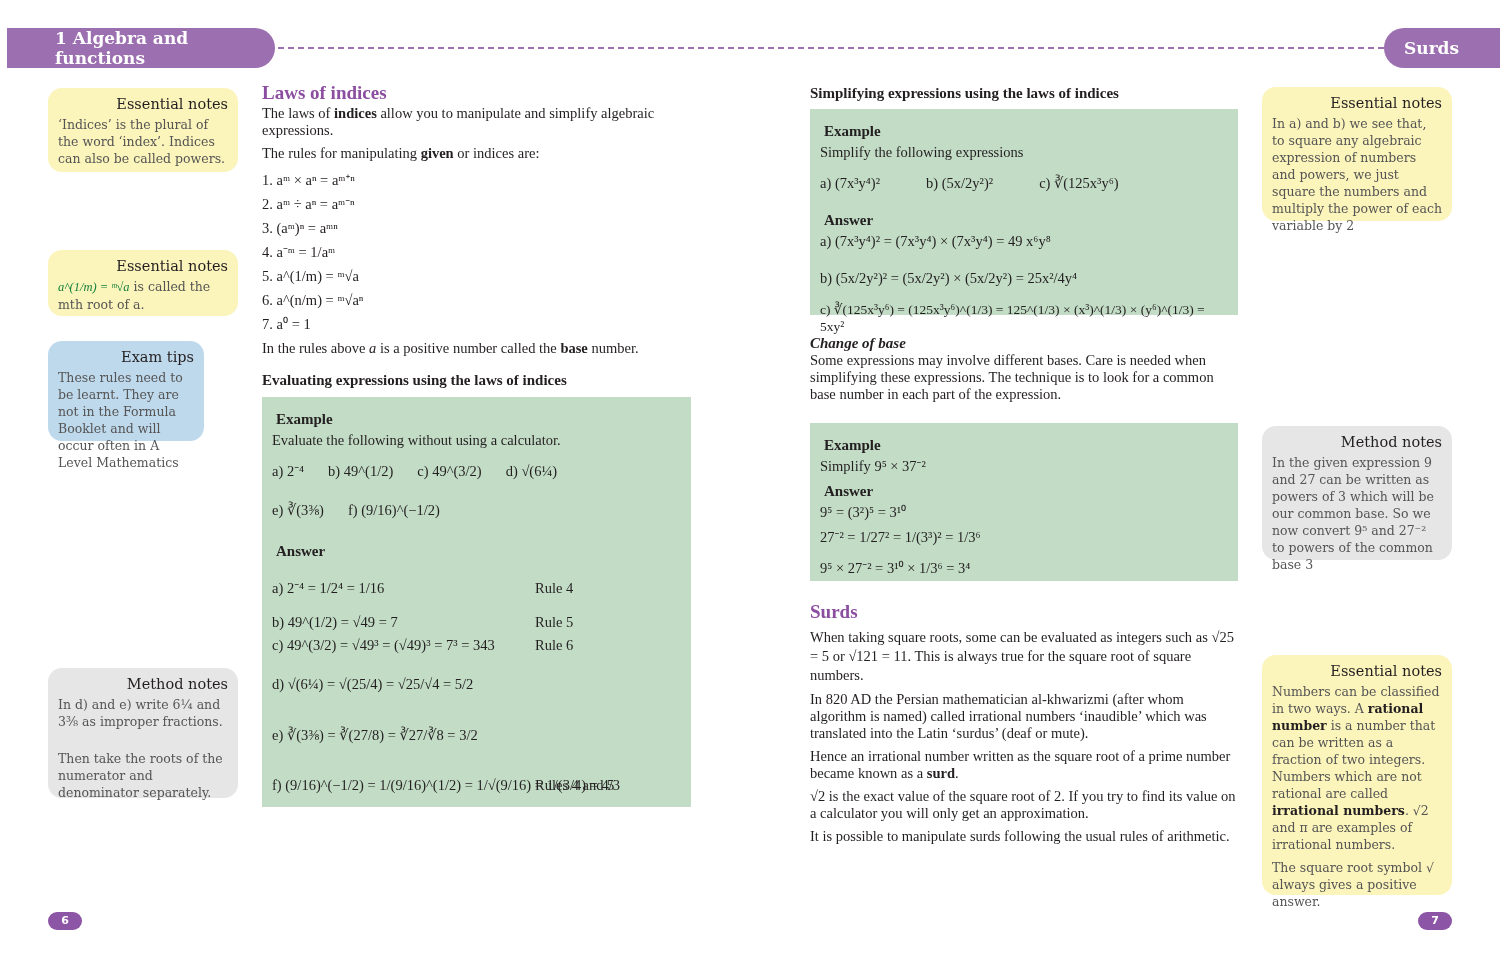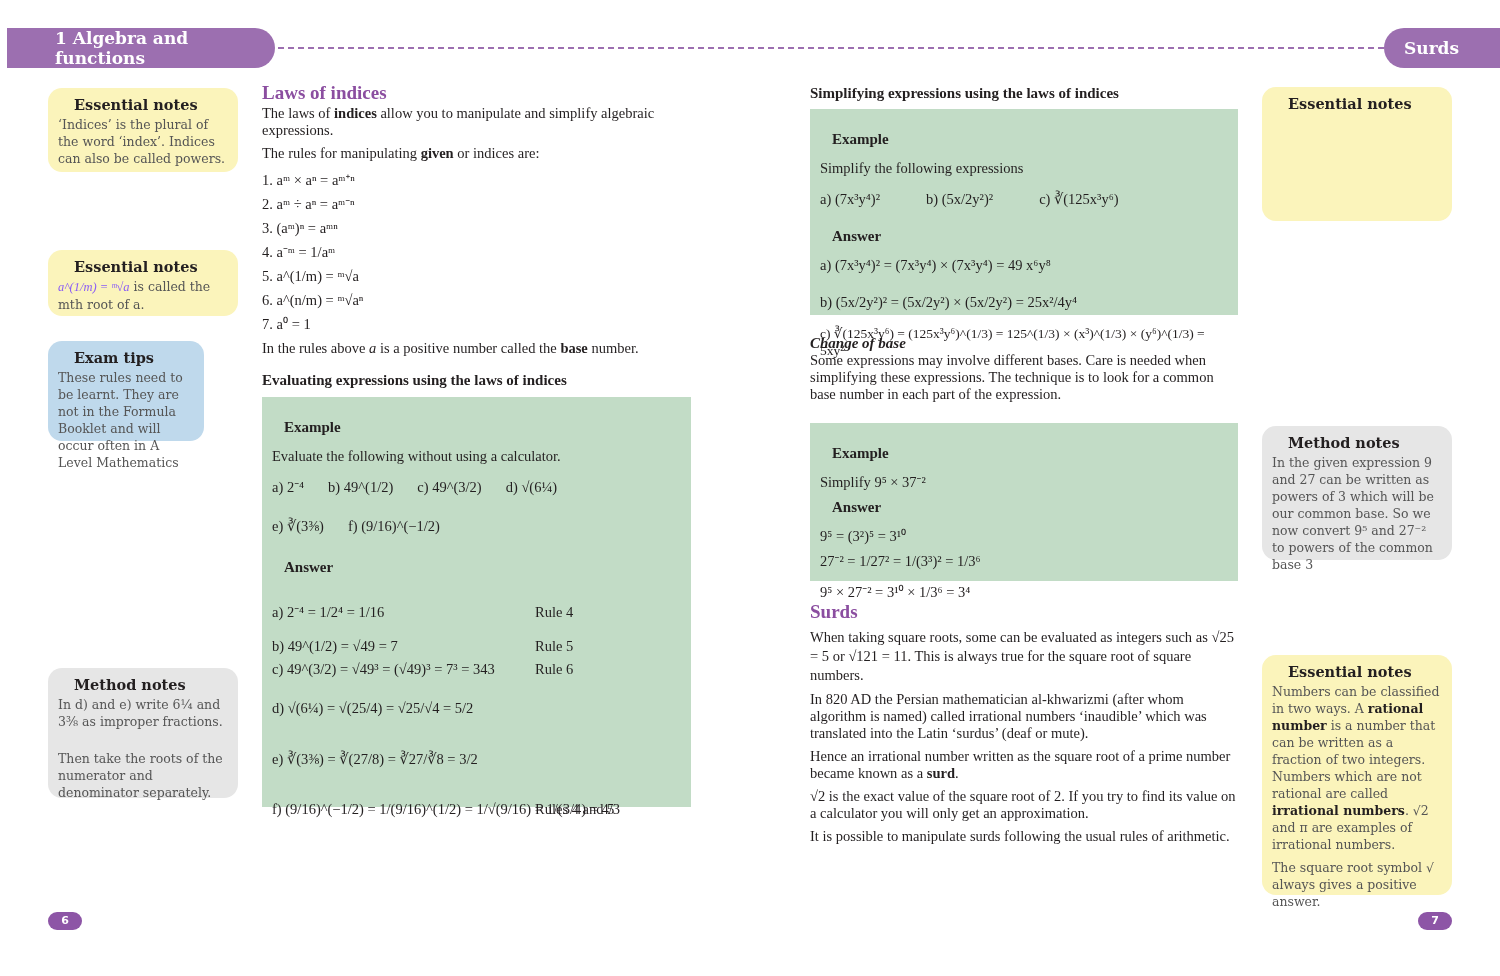--- a/index.html
+++ b/index.html
@@ -12,34 +12,34 @@
   .hdr-left { left:0; top:28px; width:268px; height:40px; background:#9c6fb0; border-radius:0 20px 20px 0;
               color:#fff; font-family:"DejaVu Serif", serif; font-weight:bold; font-size:17px;
               display:flex; align-items:center; padding-left:48px; box-sizing:border-box;margin-left:7px; }
   .hdr-right { right:0; top:28px; width:116px; height:40px; background:#9c6fb0; border-radius:20px 0 0 20px;
                color:#fff; font-family:"DejaVu Serif", serif; font-weight:bold; font-size:17px;
                display:flex; align-items:center; padding-left:20px; box-sizing:border-box; }
   .hdr-line { left:268px; right:116px; top:47px; border-top:2px dashed #9c6fb0; height:0; }
 
   
   .note { border-radius:14px; padding:8px 10px 10px 10px; box-sizing:border-box; font-size:12.5px; line-height:17px; color:#555; }
-  .note h4 { margin:0 0 3px 16px; font-family:"DejaVu Serif", serif; font-size:14.5px; color:#231f20; font-weight:bold; }
+  .note h4 { margin:0 0 3px 4px; font-family:"DejaVu Serif", serif; font-size:14.5px; color:#231f20; font-weight:normal;text-align:right; }
   .note p { margin:0; font-family:"DejaVu Serif", serif; }
   .yellow { background:#fbf4bb; }
   .blue { background:#bfd9ec; }
   .grey { background:#e6e6e6; }
 
   
   .main { font-family:"Liberation Serif", serif; font-size:14.5px; line-height:17px; color:#231f20; }
   .main p { margin:0 0 6px 0; }
   h2.purple { font-family:"Liberation Serif", serif; color:#8b4ea0; font-size:19px; margin:0 0 4px 0; font-weight:bold; }
   h3.sub { font-family:"Liberation Serif", serif; font-size:15px; font-weight:bold; margin:0; color:#231f20; }
   h3.subi { font-family:"Liberation Serif", serif; font-size:15px; font-weight:bold; font-style:italic; margin:0; }
   .green { background:#c2dcc6; box-sizing:border-box; padding:10px 10px; }
-  .green h5 { margin:12px; font-size:15px; font-family:"Liberation Serif", serif; font-weight:bold; }
+  .green h5 { margin:4px; font-size:15px; font-family:"Liberation Serif", serif; font-weight:bold; }
   .rule { line-height:24px; }
 
   .pagenum { width:34px; height:18px; border-radius:9px; background:#8d55a6; color:#fff; font-family:"DejaVu Sans", sans-serif;
              font-size:11px; font-weight:bold; text-align:center; line-height:18px; }
 </style>
 </head>
 <body>
 
 <div class="abs hdr-left">
     <span>1 Algebra and functions</span>
@@ -49,21 +49,21 @@
     <span>Surds</span>
   </div>
 
 <div class="abs note yellow" style="left:48px;top:88px;width:190px;height:84px;">
   <h4>Essential notes</h4>
   <p>‘Indices’ is the plural of the word ‘index’. Indices can also be called powers.</p>
 </div>
 
 <div class="abs note yellow" style="left:48px;top:250px;width:190px;height:66px;">
   <h4>Essential notes</h4>
-  <p><span class="serif" style="color:#8b5cf6;font-style:italic;">a^(1/m) = ᵐ√a</span><span> is called the mth root of a.</span></p>
+  <p><span class="serif" style="color:#15803d;font-style:italic;">a^(1/m) = ᵐ√a</span><span> is called the mth root of a.</span></p>
 </div>
 
 <div class="abs note blue" style="left:48px;top:341px;width:156px;height:100px;">
   <h4>Exam tips</h4>
   <p>These rules need to be learnt. They are not in the Formula Booklet and will occur often in A Level Mathematics</p>
 </div>
 
 <div class="abs note grey" style="left:48px;top:668px;width:190px;height:130px;">
   <h4>Method notes</h4>
   <p style="margin-bottom:20px;">In d) and e) write 6¼ and 3⅜ as improper fractions.</p>
@@ -149,20 +149,21 @@
   <h2 class="purple" style="margin-bottom:8px;">Surds</h2>
   <p style="line-height:19px;">When taking square roots, some can be evaluated as integers such as √25 = 5 or √121 = 11. This is always true for the square root of square numbers.</p>
   <p>In 820 AD the Persian mathematician al-khwarizmi (after whom algorithm is named) called irrational numbers ‘inaudible’ which was translated into the Latin ‘surdus’ (deaf or mute).</p>
   <p><span>Hence an irrational number written as the square root of a prime number became known as a </span><b>surd</b><span>.</span></p>
   <p>√2 is the exact value of the square root of 2. If you try to find its value on a calculator you will only get an approximation.</p>
   <p>It is possible to manipulate surds following the usual rules of arithmetic.</p>
 </div>
 
 <div class="abs note yellow" style="left:1262px;top:87px;width:190px;height:134px;">
   <h4>Essential notes</h4>
+  <p>In a) and b) we see that, to square any algebraic expression of numbers and powers, we just square the numbers and multiply the power of each variable by 2</p>
 </div>
 
 <div class="abs note grey" style="left:1262px;top:426px;width:190px;height:134px;">
   <h4>Method notes</h4>
   <p>In the given expression 9 and 27 can be written as powers of 3 which will be our common base. So we now convert 9⁵ and 27⁻² to powers of the common base 3</p>
 </div>
 
 <div class="abs note yellow" style="left:1262px;top:655px;width:190px;height:240px;">
   <h4>Essential notes</h4>
   <p style="margin-bottom:6px;"><span>Numbers can be classified in two ways. A </span><b style="color:#231f20;">rational number</b><span> is a number that can be written as a fraction of two integers. Numbers which are not rational are called </span><b style="color:#231f20;">irrational numbers</b><span>. √2 and π are examples of irrational numbers.</span></p>

